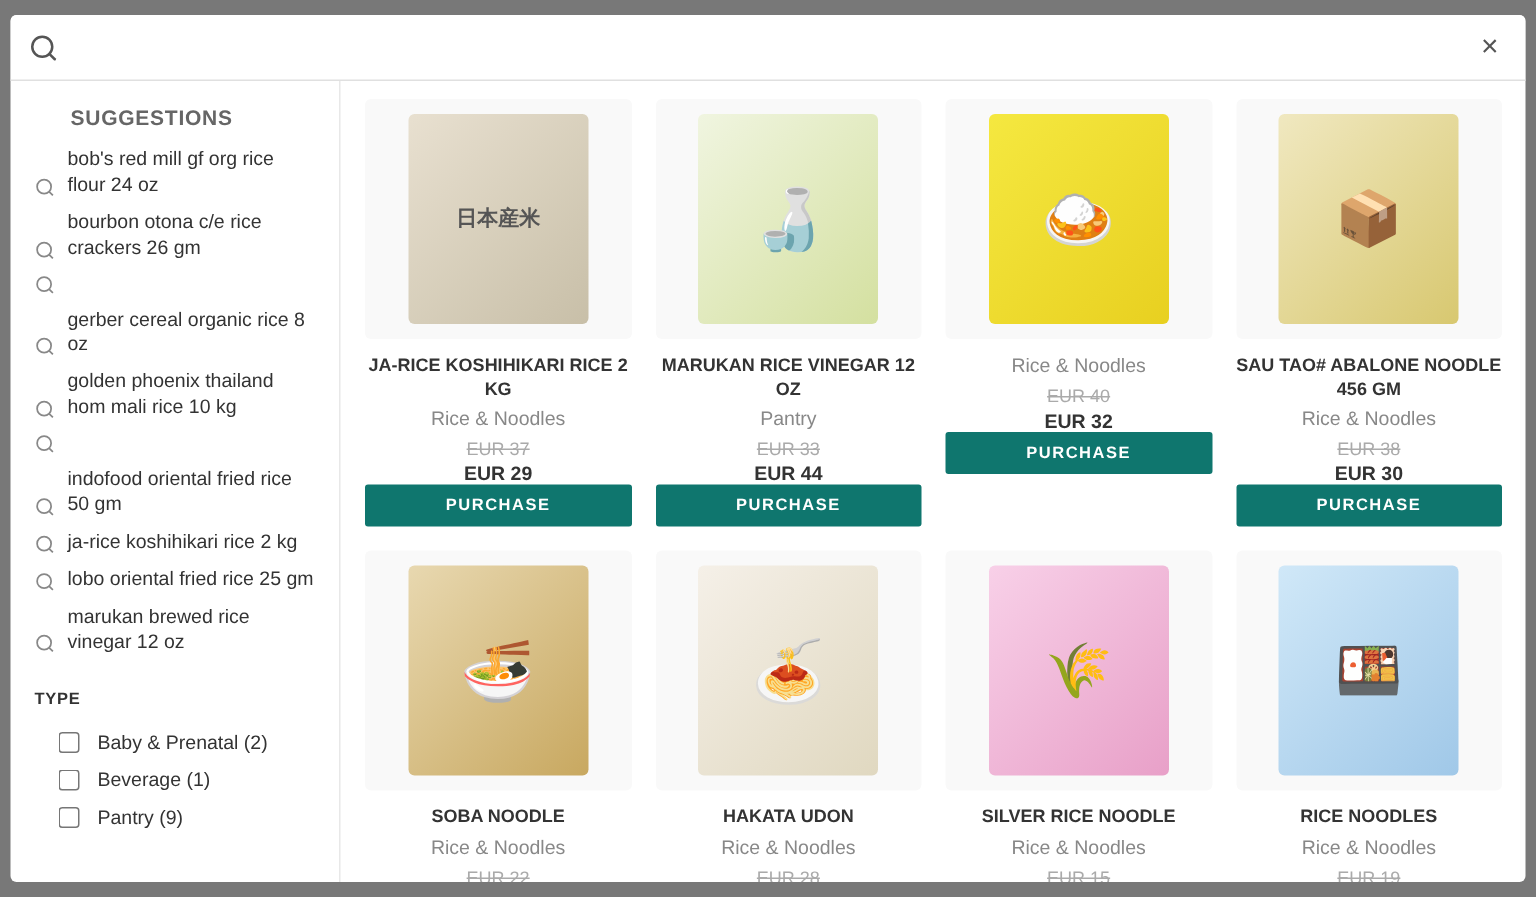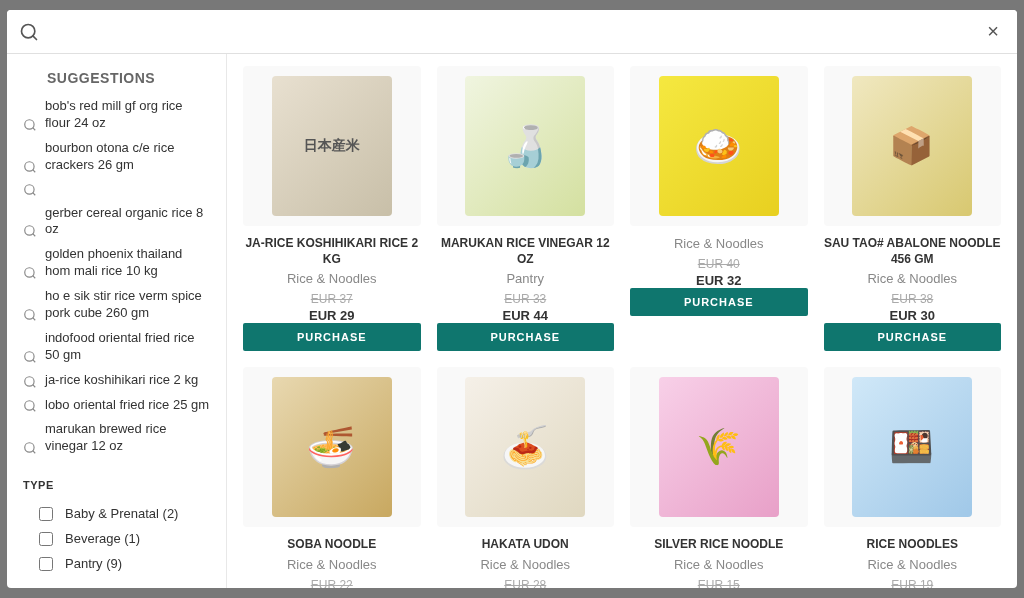--- a/index.html
+++ b/index.html
@@ -337,21 +337,20 @@
                 <circle cx="11" cy="11" r="8"></circle>
                 <line x1="21" y1="21" x2="16.65" y2="16.65"></line>
               </svg>
             <span>golden phoenix thailand hom mali rice 10 kg</span>
           </div>
           <div class="suggestion-item">
             <svg class="suggestion-icon" viewBox="0 0 24 24" fill="none" stroke="currentColor" stroke-width="2">
                 <circle cx="11" cy="11" r="8"></circle>
                 <line x1="21" y1="21" x2="16.65" y2="16.65"></line>
               </svg>
-            <span>ho e sik stir rice verm spice pork cube 260 gm</span>
           </div>
           <div class="suggestion-item">
             <svg class="suggestion-icon" viewBox="0 0 24 24" fill="none" stroke="currentColor" stroke-width="2">
                 <circle cx="11" cy="11" r="8"></circle>
                 <line x1="21" y1="21" x2="16.65" y2="16.65"></line>
               </svg>
             <span>indofood oriental fried rice 50 gm</span>
           </div>
           <div class="suggestion-item">
             <svg class="suggestion-icon" viewBox="0 0 24 24" fill="none" stroke="currentColor" stroke-width="2">

